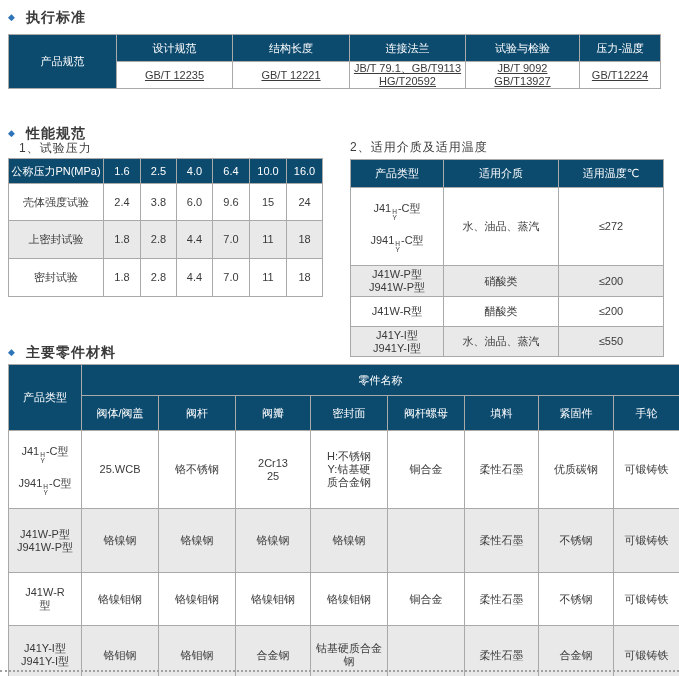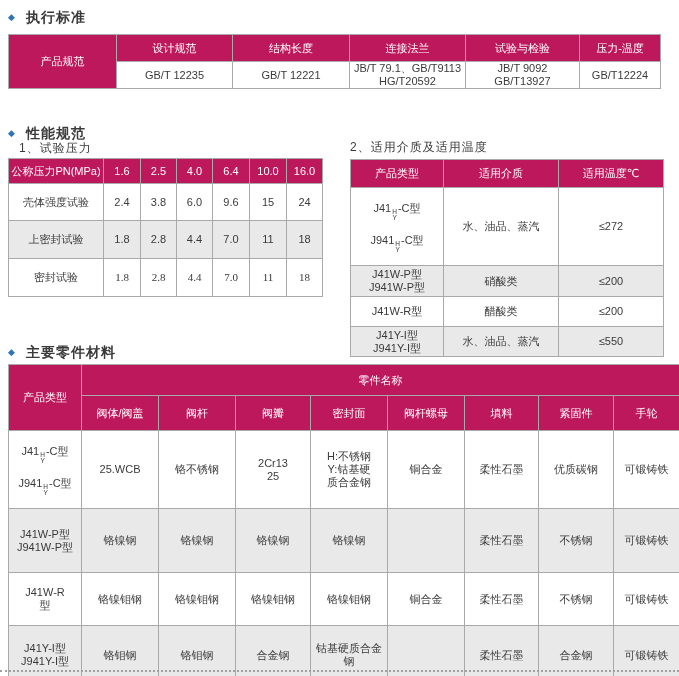--- a/index.html
+++ b/index.html
@@ -14,21 +14,21 @@
   .diamond{color:#2e74b8;font-size:9px;margin-right:11px;letter-spacing:0;line-height:16px;}
   .sub-label{position:absolute;font-size:12px;color:#3b3b3b;letter-spacing:1px;line-height:14px;}
   table.tbl{
     position:absolute;border-collapse:collapse;table-layout:fixed;
     font-size:11px;color:#3a3a3a;text-align:center;line-height:13px;
   }
   table.tbl td{
     border:1px solid #a9a9a9;padding:0 2px;vertical-align:middle;
     white-space:pre-line;overflow:hidden;
   }
-  td.blue{background:#be185d;color:#ffffff;}
+  td.blue{background:#0c4a6e;color:#ffffff;}
   tr.alt td{background:#e9e9e9;}
   .mline{display:block;line-height:14px;text-align:center;}
   .hy{display:inline-flex;flex-direction:column;vertical-align:-2px;margin:0 1px;}
   .hy span{font-size:6.5px;line-height:5.5px;display:block;}
   .divider{position:absolute;left:0;top:670;width:679px;height:0;border-top:2px dotted #a0a0a0;}
 </style>
 </head>
 <body>
 
 <div class="sec-title" style="left:8px;top:9px;">
@@ -47,21 +47,21 @@
   </colgroup>
   <tbody>
       <tr style="height:27px;">
     <td class="blue" rowspan="2">产品规范</td>
     <td class="blue">设计规范</td>
     <td class="blue">结构长度</td>
     <td class="blue">连接法兰</td>
     <td class="blue">试验与检验</td>
     <td class="blue">压力-温度</td>
   </tr>
-  <tr style="height:14px;">
+  <tr style="height:14px;text-decoration:underline;">
     <td>GB/T 12235</td>
     <td>GB/T 12221</td>
     <td>JB/T 79.1、GB/T9113
 HG/T20592</td>
     <td>JB/T 9092
 GB/T13927</td>
     <td>GB/T12224</td>
   </tr>
 </tbody>
   </table>
@@ -104,21 +104,21 @@
   </tr>
   <tr style="height:38px;" class="alt">
     <td>上密封试验</td>
     <td>1.8</td>
     <td>2.8</td>
     <td>4.4</td>
     <td>7.0</td>
     <td>11</td>
     <td>18</td>
   </tr>
-  <tr style="height:38px;font-family:Liberation Serif, serif;">
+  <tr style="height:38px;">
     <td>密封试验</td>
     <td>1.8</td>
     <td>2.8</td>
     <td>4.4</td>
     <td>7.0</td>
     <td>11</td>
     <td>18</td>
   </tr>
 </tbody>
   </table>

